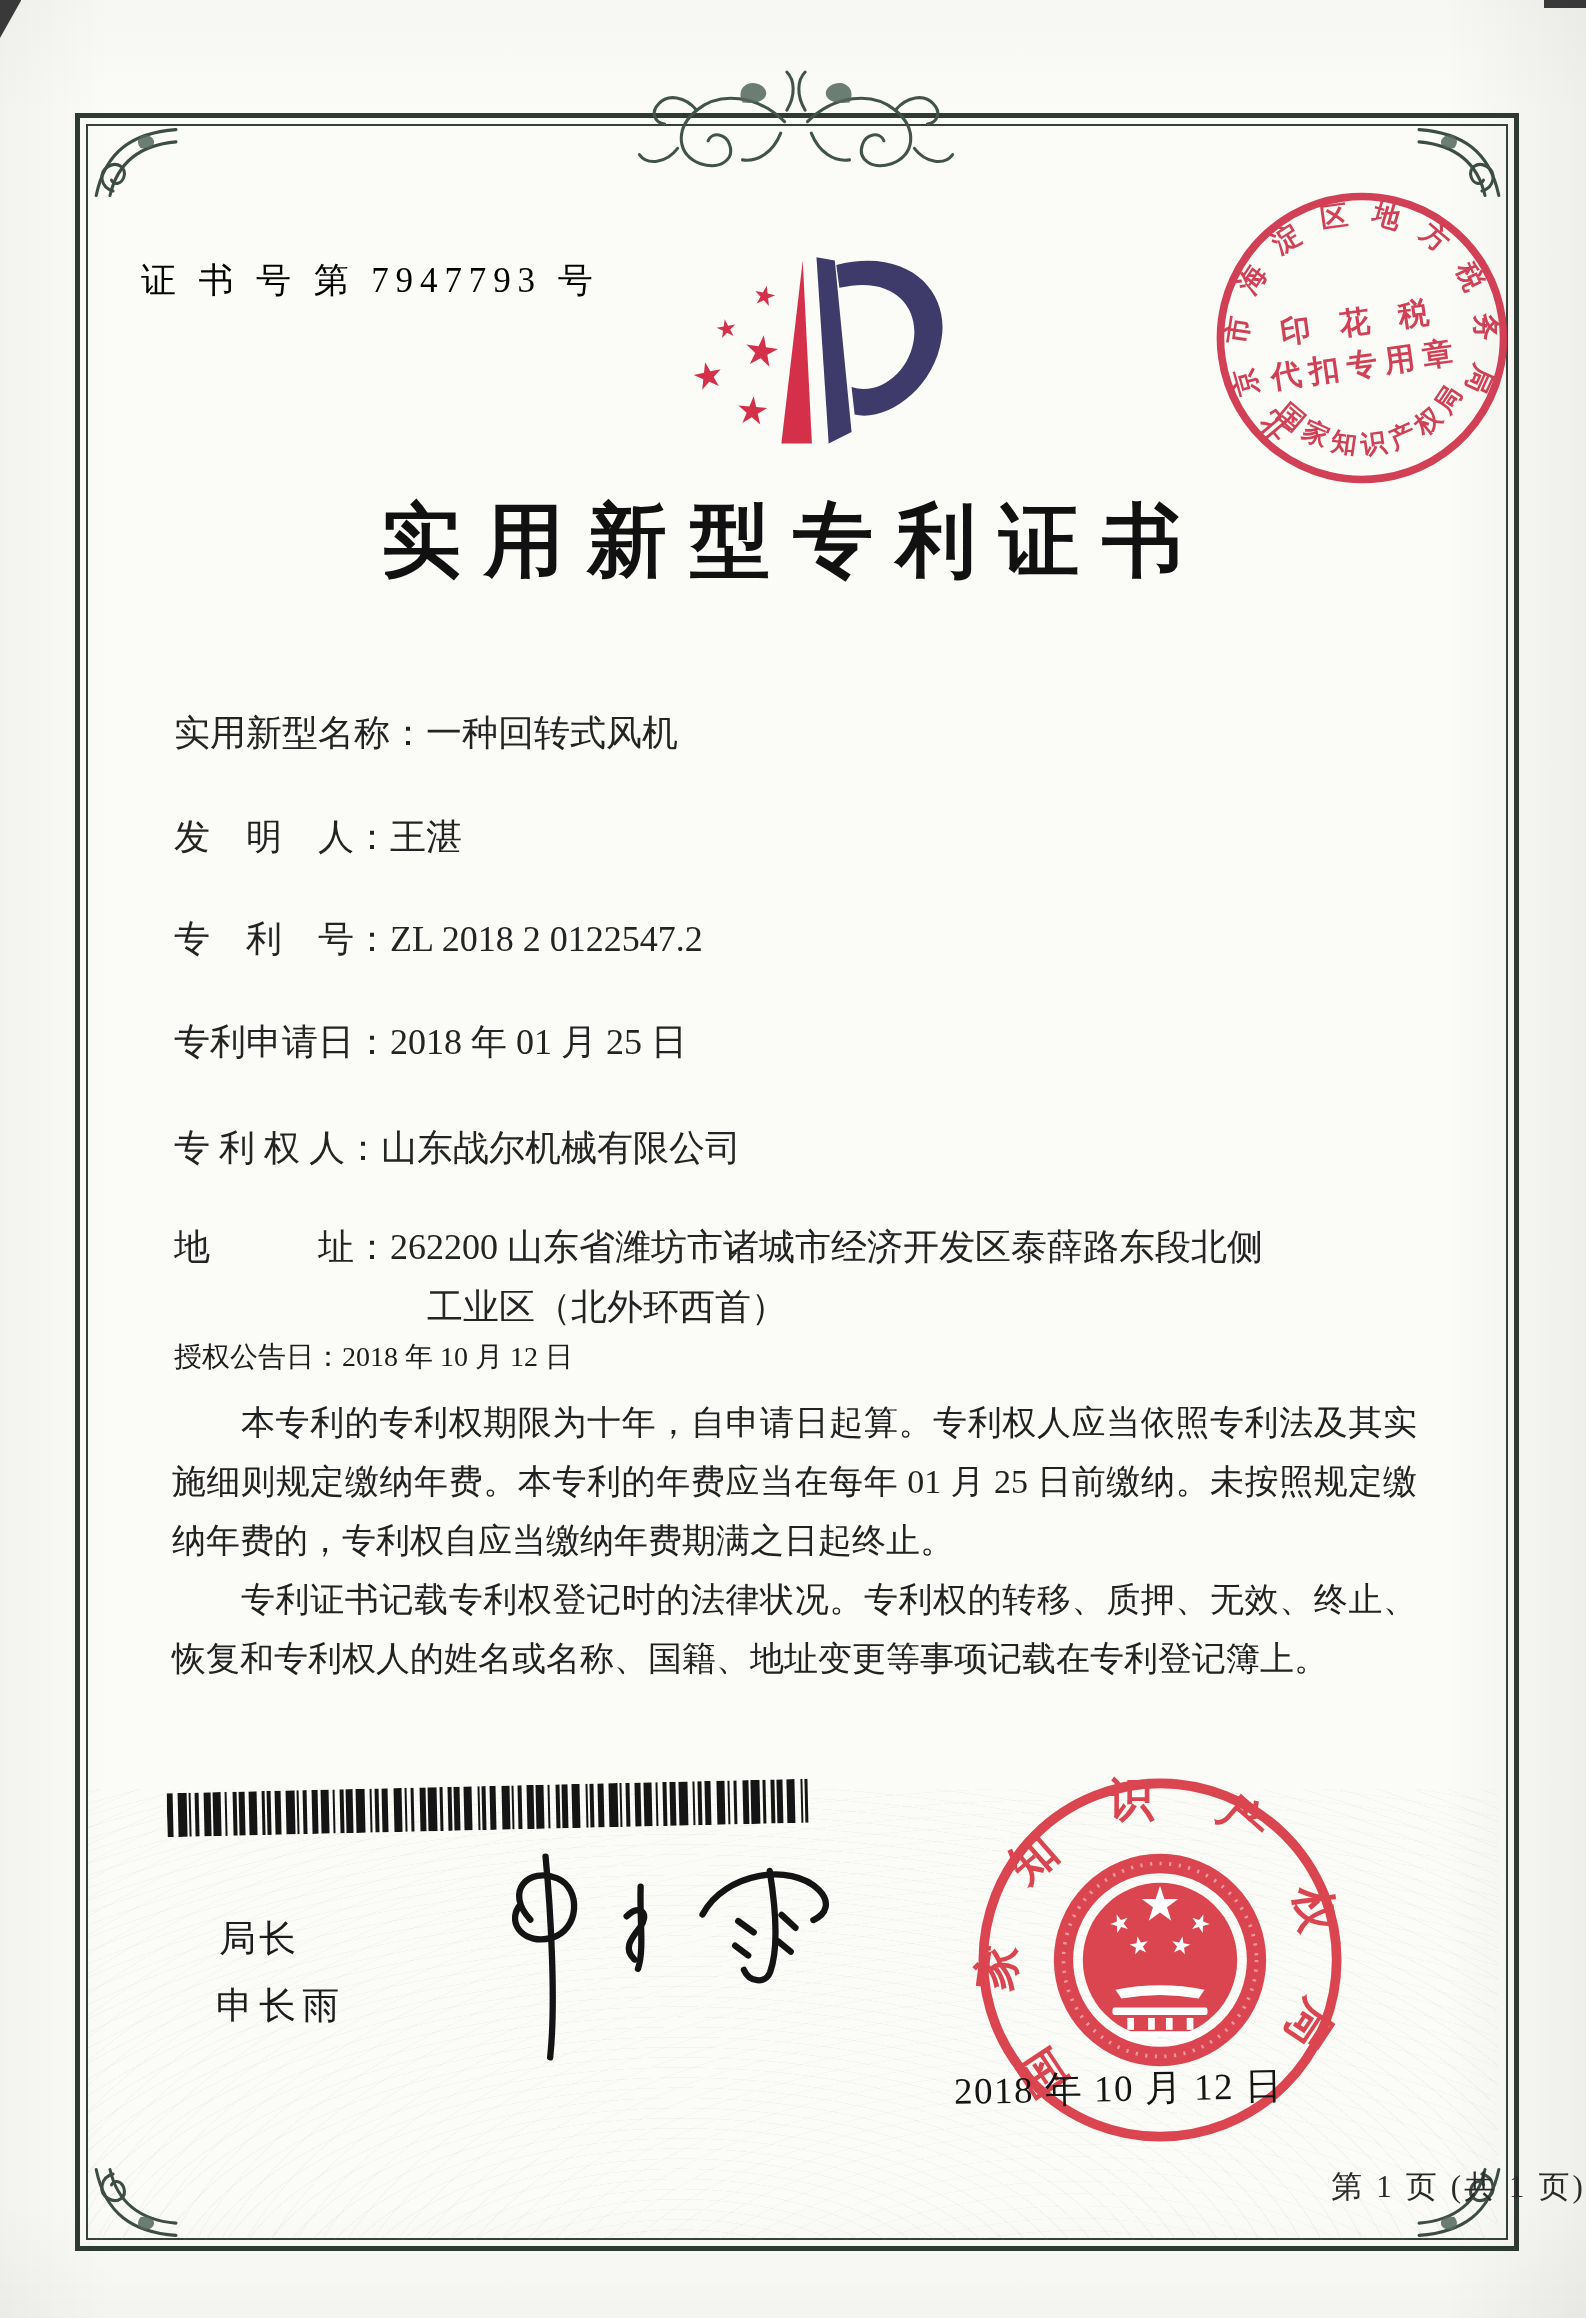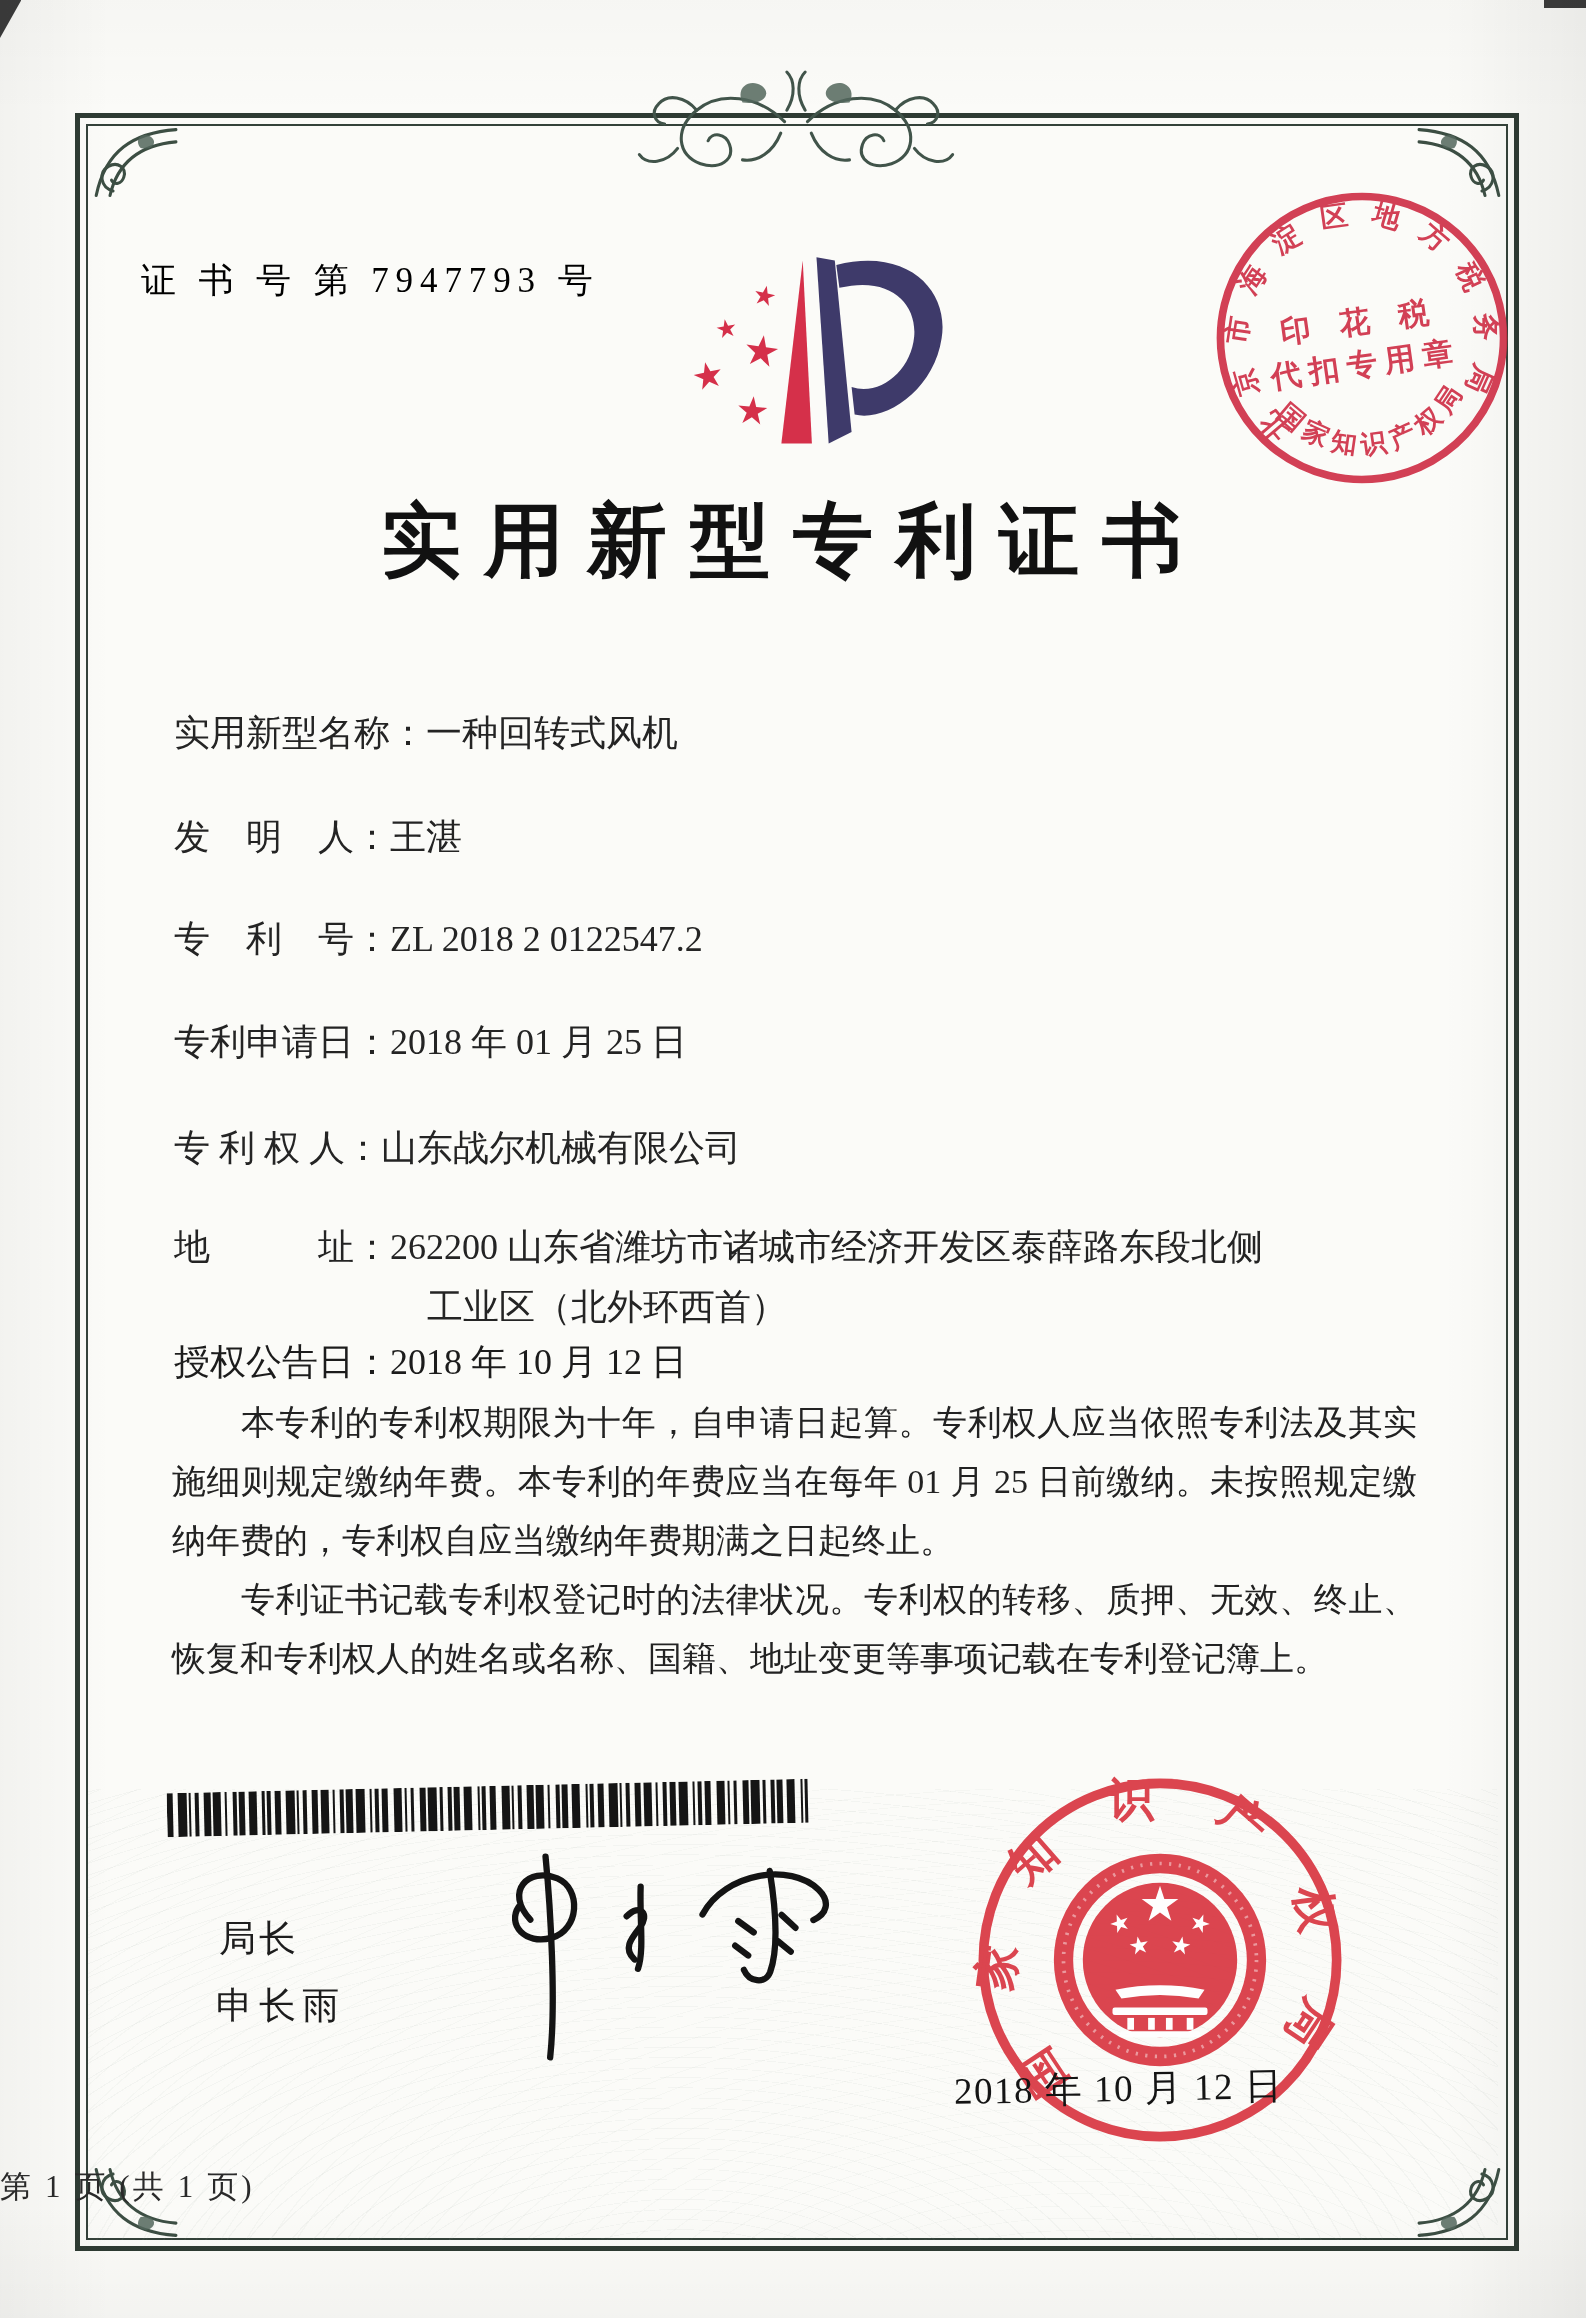--- a/index.html
+++ b/index.html
@@ -29,39 +29,39 @@
     pointer-events:none;
   }
   
   .cert-no{left:141px;top:257px;font-size:35px;letter-spacing:6.9px;color:#000000;}
   .title{left:0;top:488px;width:1586px;text-align:center;font-size:80px;font-weight:700;
          letter-spacing:23px;color:#111;}
   .field{left:174px;font-size:36px;color:#242424;white-space:nowrap;}
   .field .lab{display:inline-block;}
   .field .val{display:inline-block;}
   .addr2{left:427px;font-size:36px;color:#242424;}
-  .grant-row{left:174px;top:1338px;width:1246px;font-size:36px;position:absolute;}
+  .grant-row{left:174px;top:1338px;width:1246px;font-size:28px;position:absolute;}
   .grant-no{position:absolute;left:717px;top:-9.2px;white-space:nowrap;}
   .body-text{left:172px;top:1393px;width:1245px;font-size:34px;line-height:59px;
              color:#222;text-align:justify;}
   .body-text p{margin:0;text-indent:69px;}
   
   .barcode{left:167px;top:1786px;width:641px;height:44px;display:flex;align-items:stretch;
            overflow:hidden;transform:rotate(-1.3deg);}
   .barcode span{flex:none;background:#151515;height:100%;display:block;}
   
   .officer-title{left:219px;top:1914px;font-size:37px;letter-spacing:3.1px;color:#1d1d1d;}
   .officer-name{left:216px;top:1981px;font-size:37px;letter-spacing:6.1px;color:#1d1d1d;}
   .signature{left:413px;top:1841px;width:443px;height:237px;transform:rotate(-2deg);}
   
   .tax-seal{left:1209px;top:185px;width:306px;height:306px;transform:rotate(-8deg);opacity:.92;}
   .main-seal{left:967px;top:1767px;width:386px;height:386px;opacity:.93;}
   .seal-date{left:954px;top:2064px;font-size:37px;letter-spacing:1.5px;color:#141414;
              transform:rotate(-1deg);white-space:nowrap;}
-  .footer{left:0;top:2166px;width:1586px;text-align:left;font-size:31px;letter-spacing:3.1px;color:#2a2a2a;}
+  .footer{left:0;top:2166px;width:1586px;text-align:right;font-size:31px;letter-spacing:3.1px;color:#2a2a2a;}
   
   .corner{position:absolute;width:92px;height:92px;}
   .c-tl{left:87px;top:125px;}
   .c-tr{left:1416px;top:125px;transform:scaleX(-1);}
   .c-bl{left:87px;top:2148px;transform:scaleY(-1);}
   .c-br{left:1416px;top:2148px;transform:scale(-1,-1);}
   .top-ornament{left:605px;top:49px;width:382px;height:153px;}
   svg{display:block;}
 </style>
 </head>

